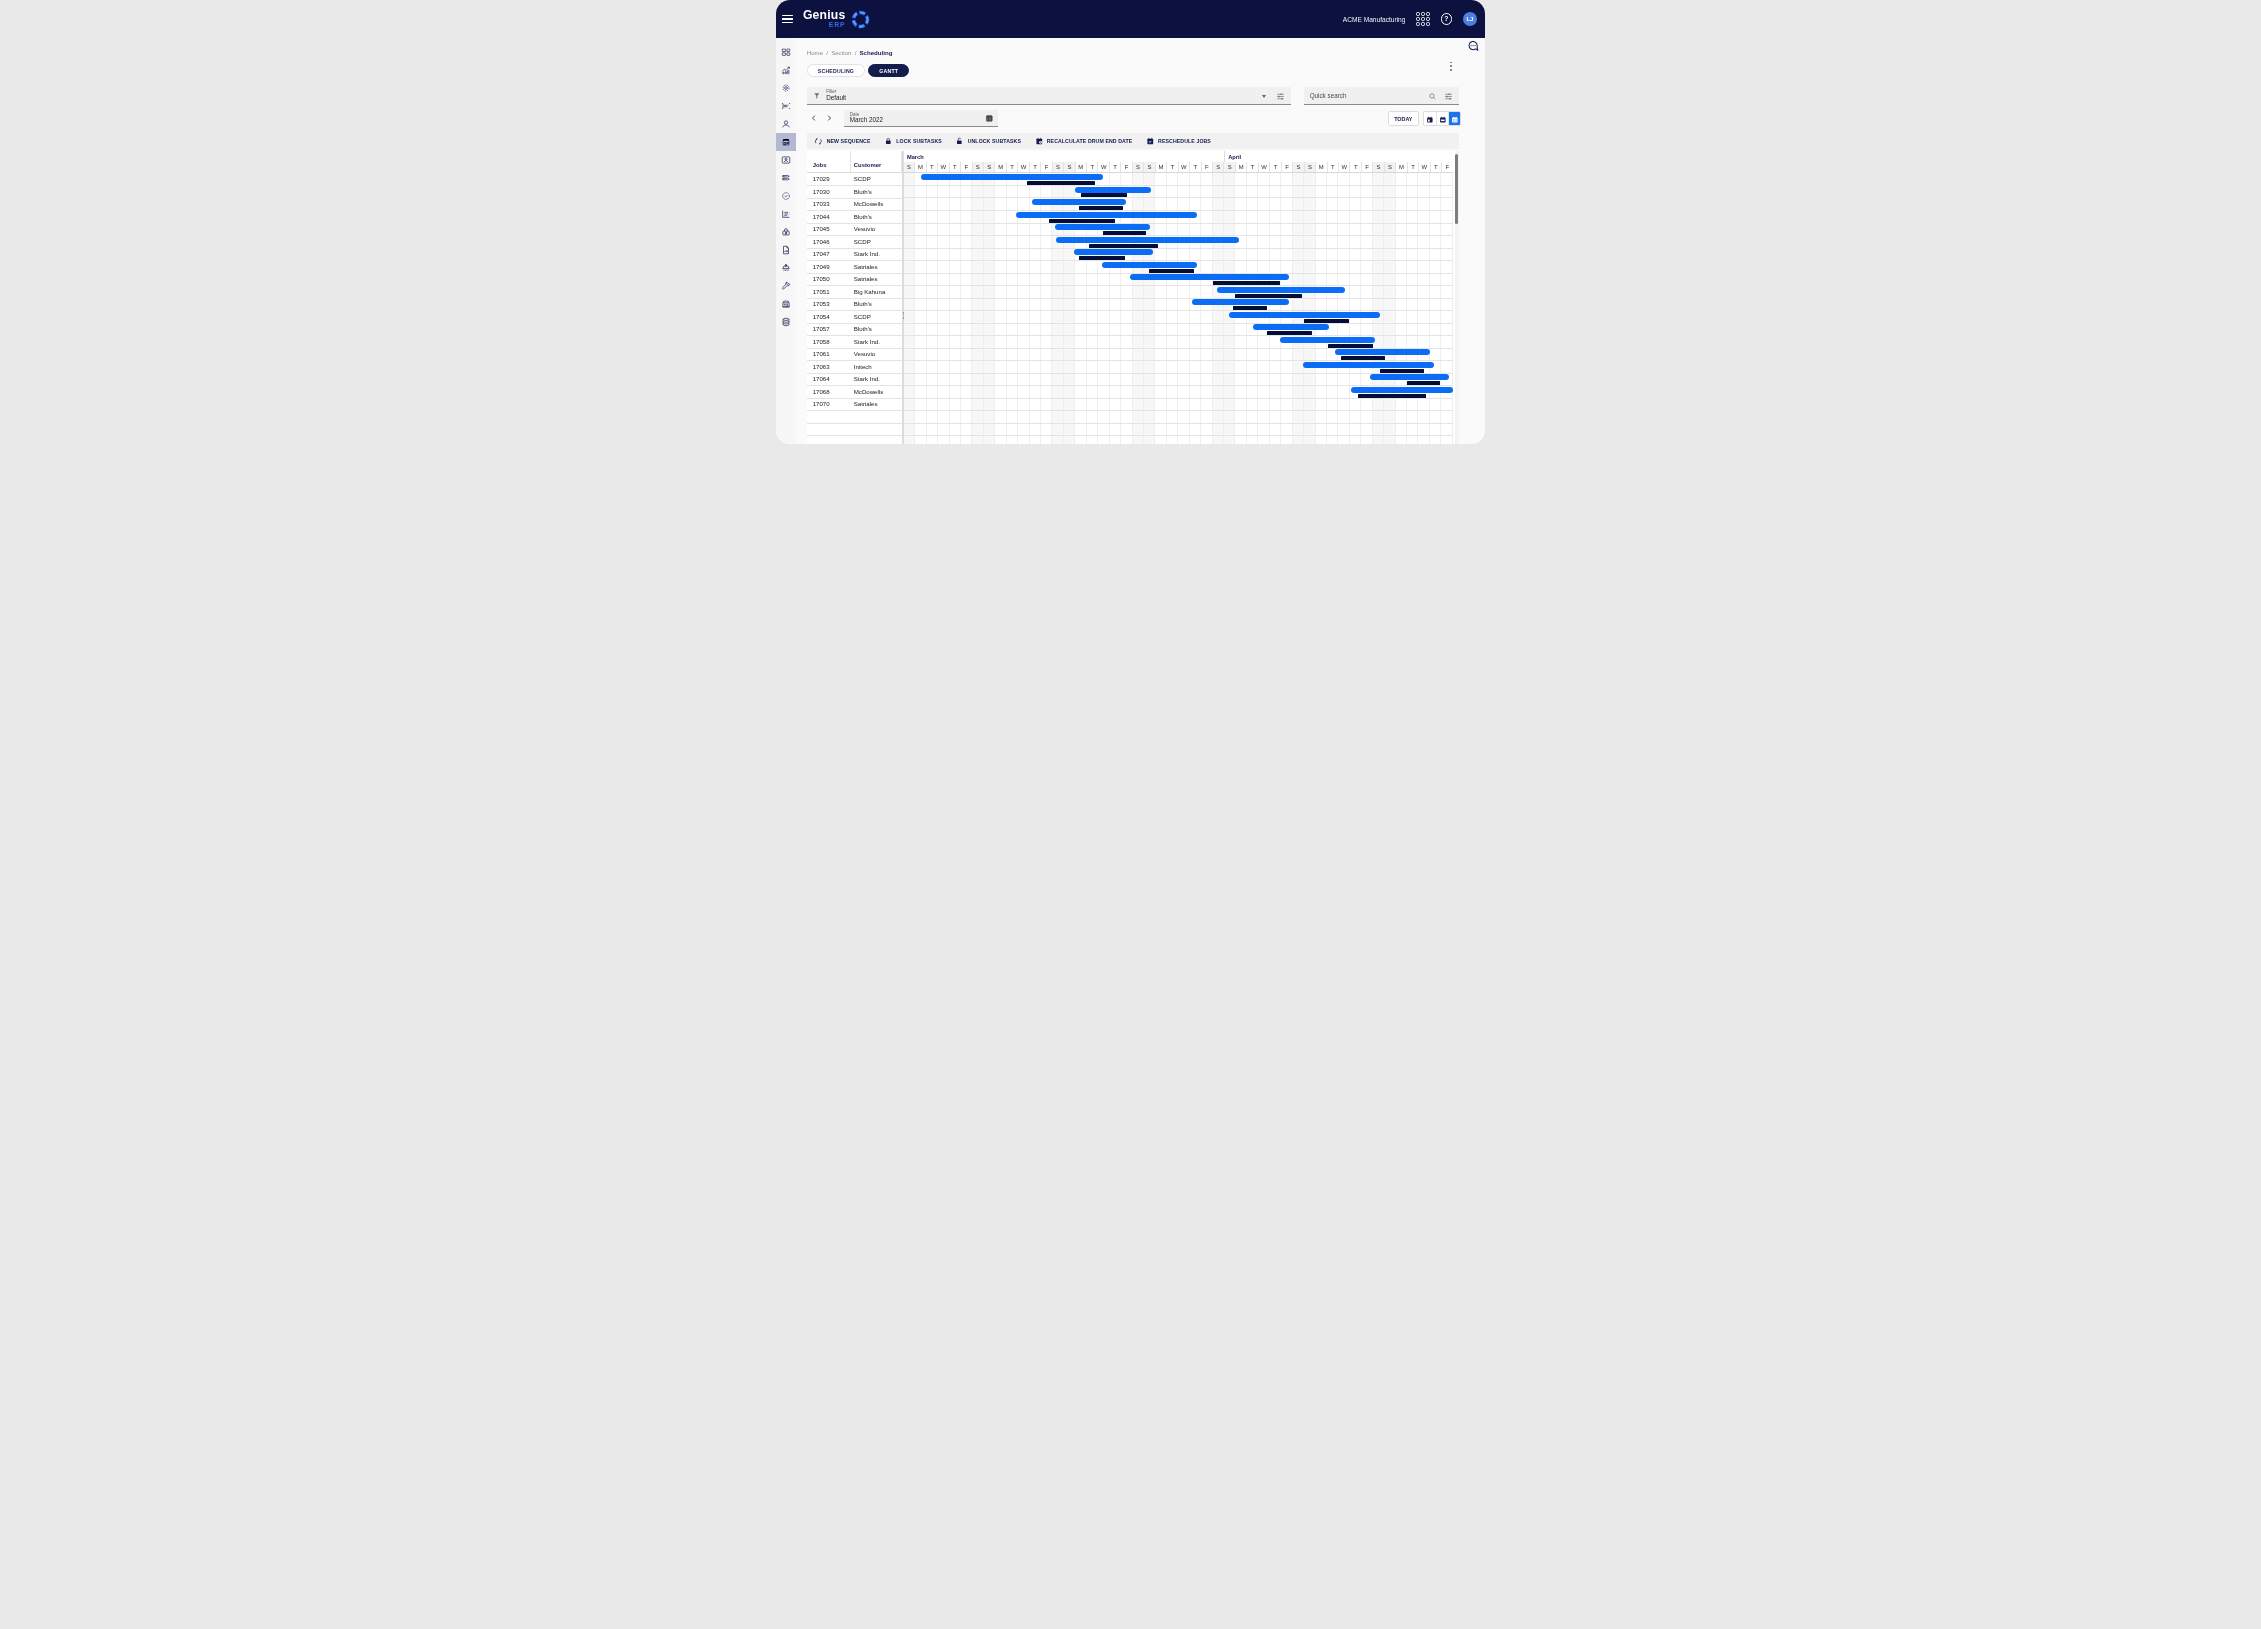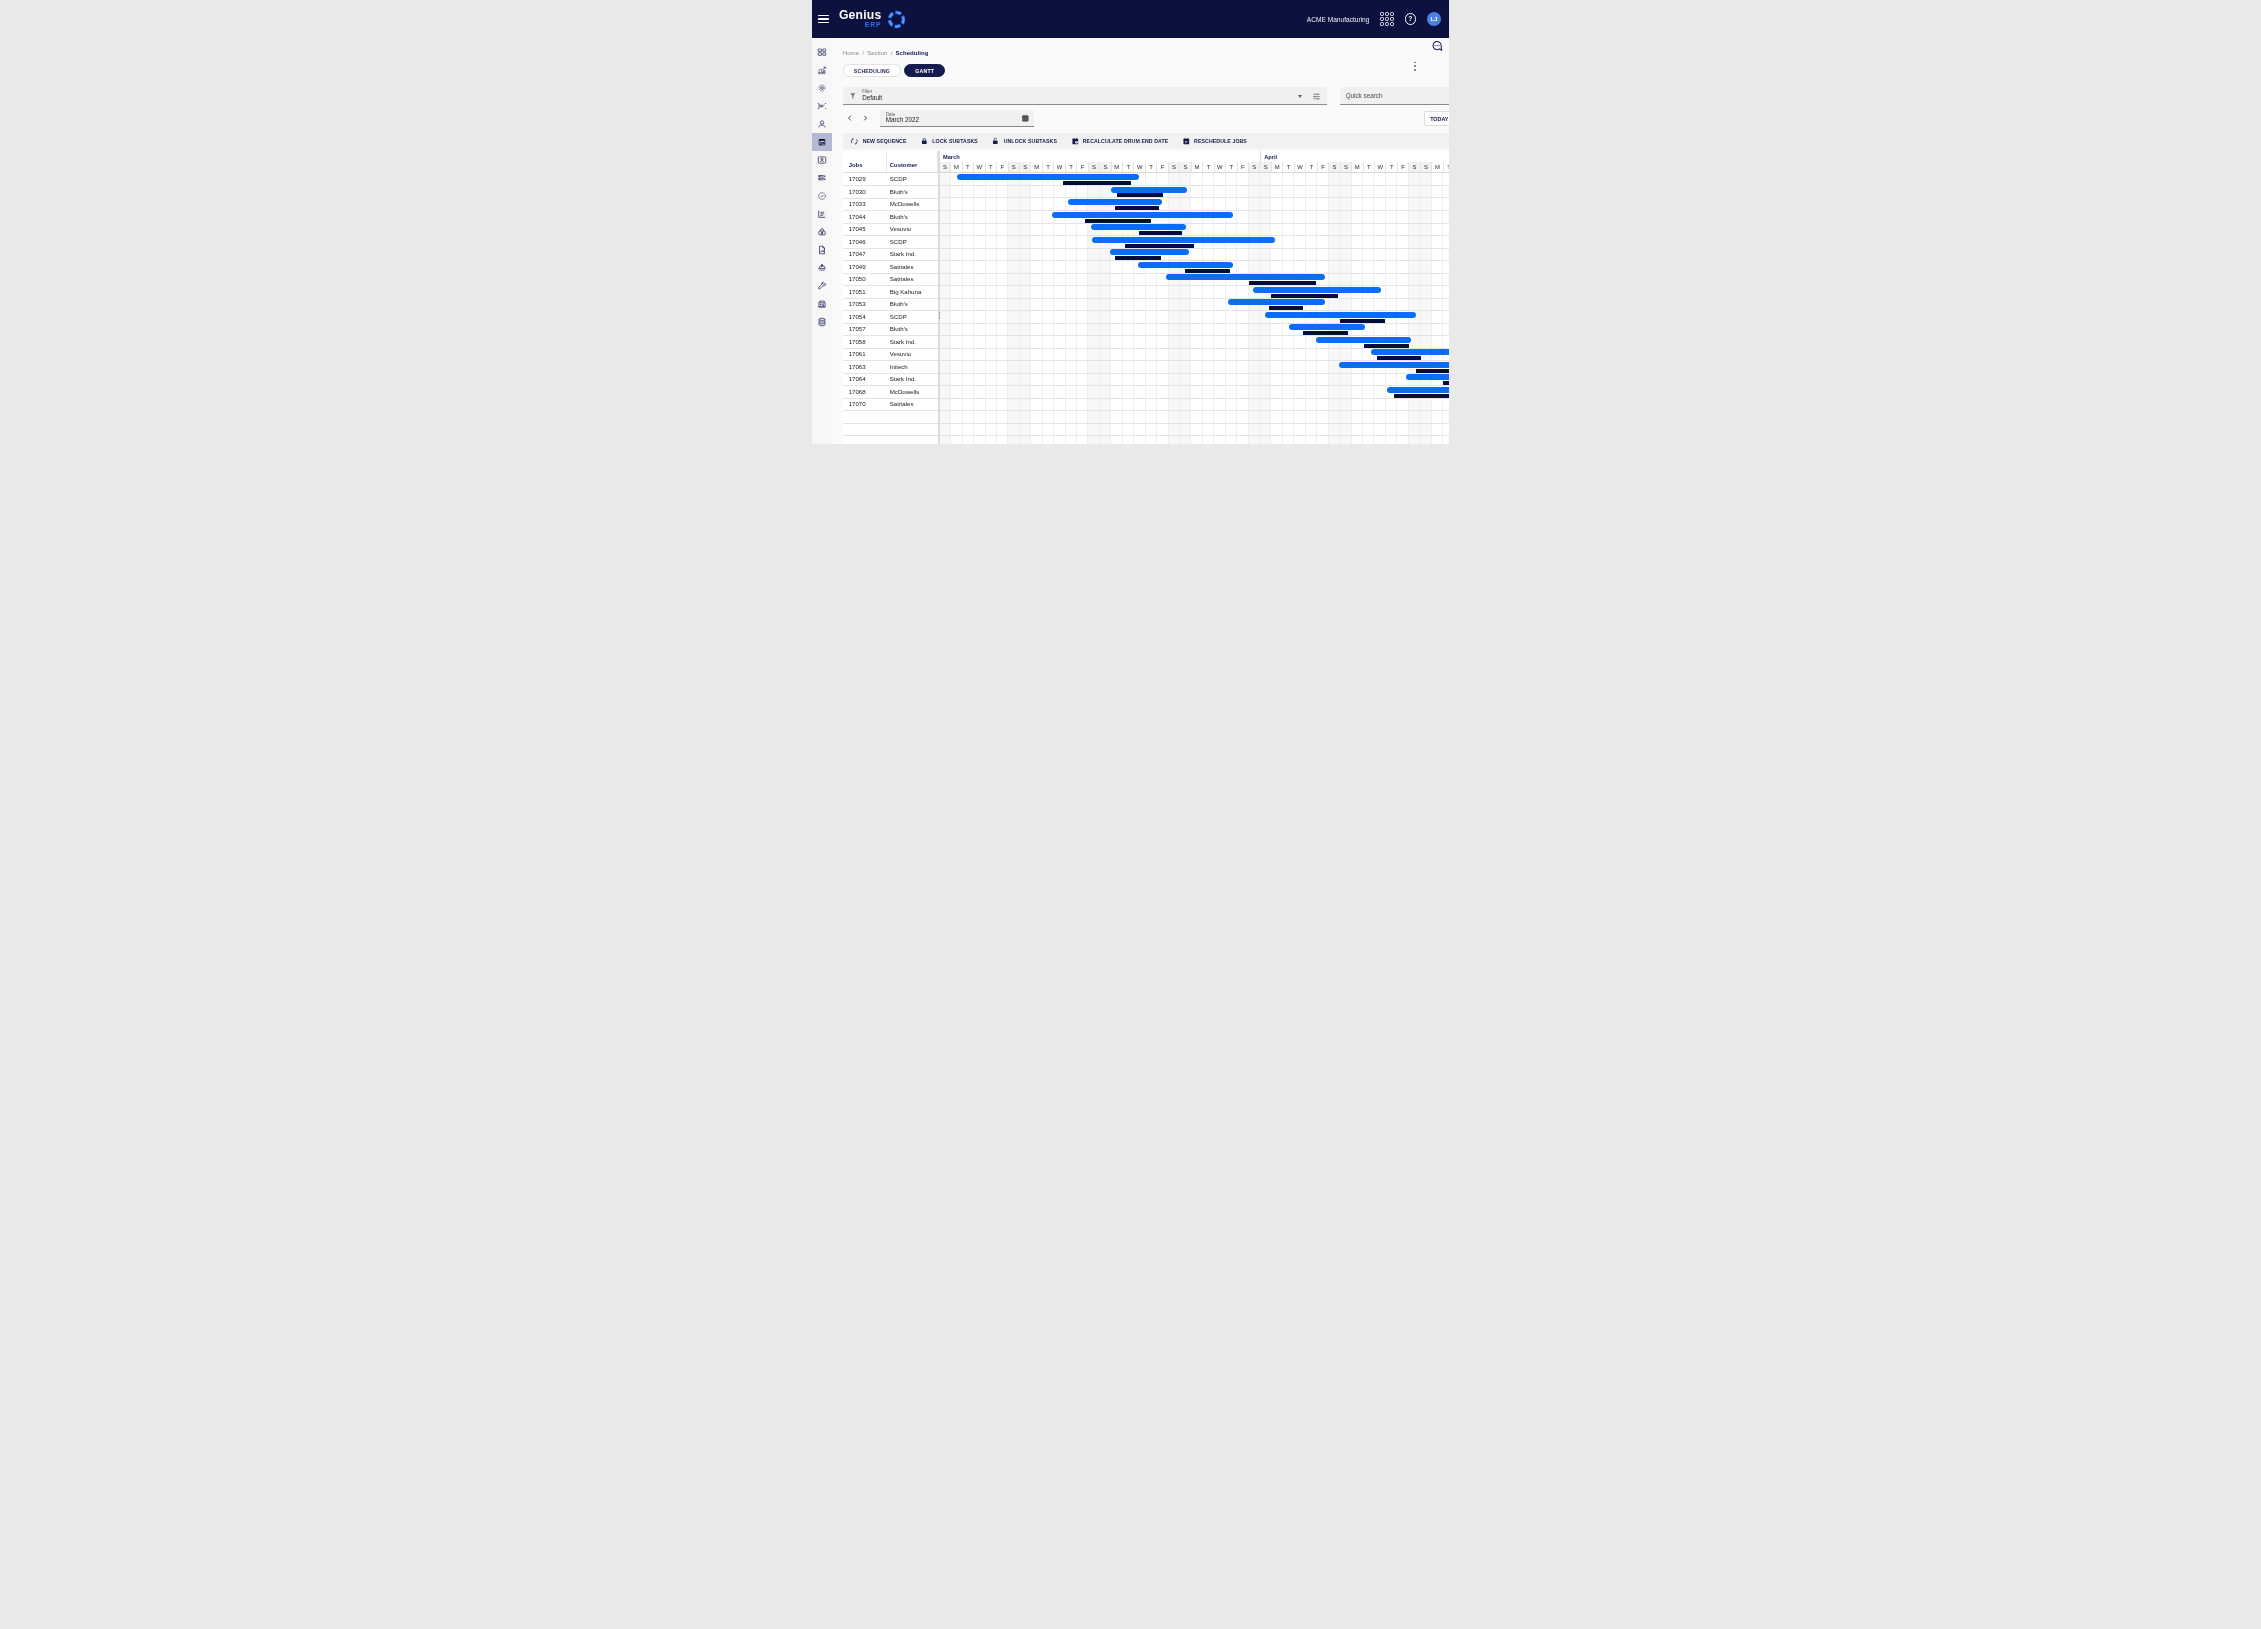--- a/index.html
+++ b/index.html
@@ -1,18 +1,18 @@
 <!DOCTYPE html>
 <html style="font-size:7.2px"><head>
 <meta charset="utf-8">
 <style>
   * { margin:0; padding:0; box-sizing:border-box; }
   html,body { background:#e9e9e9; }
   body { font-family:"Liberation Sans", sans-serif; }
-  #app { position:relative; width:637px; height:444px; background:#fafafa; overflow:hidden; margin:0 auto; }
+  #app { position:relative; width:709px; height:444px; background:#fafafa; overflow:hidden; margin:0 auto;border-radius:14px; }
 
   
   .topbar { position:absolute; left:0; top:0; width:100%; height:38px; background:#0c1140; display:flex; align-items:center; z-index:30; }
   .hamburger { width:11px; height:8.1px; margin-left:5.9px; display:flex; flex-direction:column; justify-content:space-between; cursor:pointer; }
   .hamburger span { display:block; height:1.4px; background:#fff; border-radius:0.5px; }
   .brand { display:flex; align-items:center; margin-left:10px; }
   .brand-text { display:flex; flex-direction:column; align-items:flex-end; line-height:1; }
   .brand-name { color:#fff; font-size:12.2px; font-weight:800; letter-spacing:0.2px; }
   .brand-sub { color:#2e6df0; font-size:6.8px; font-weight:800; letter-spacing:0.9px; margin-top:0.9px; }
   .logo-mark { margin-left:4.5px; }

